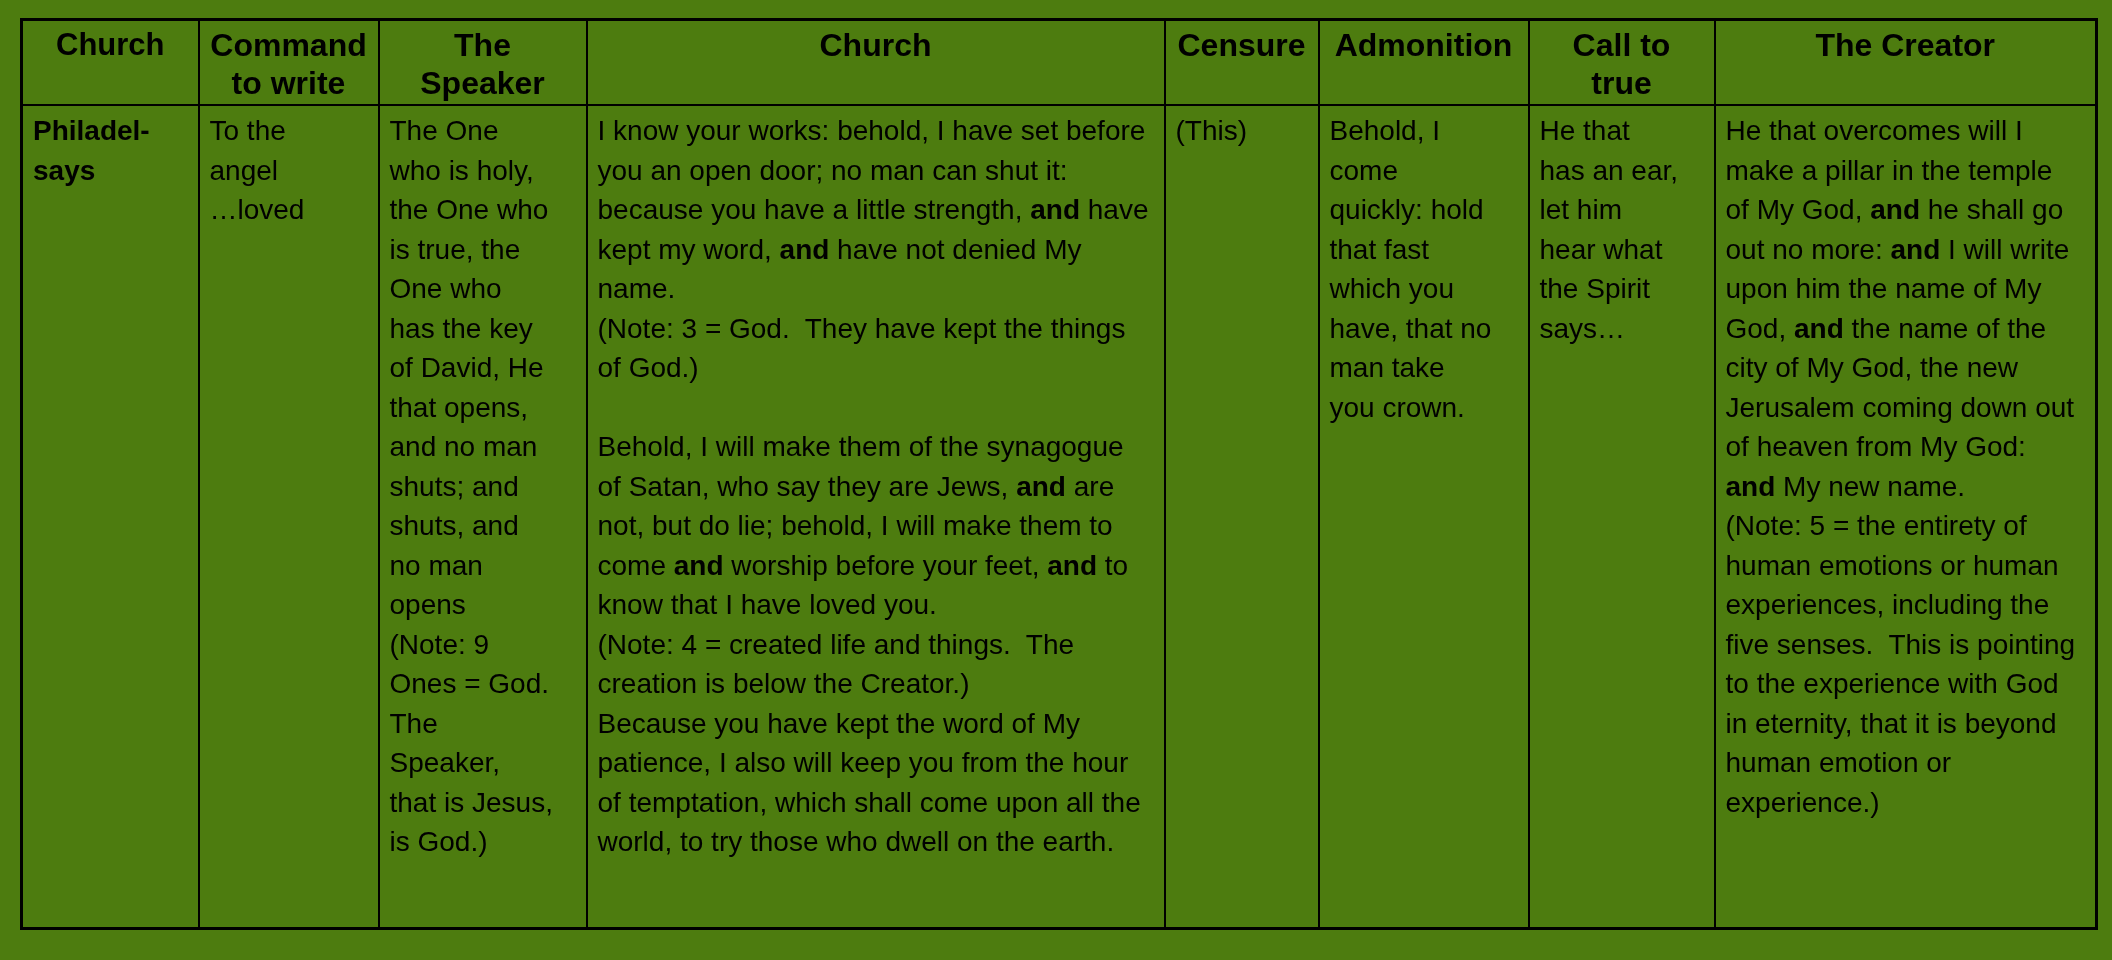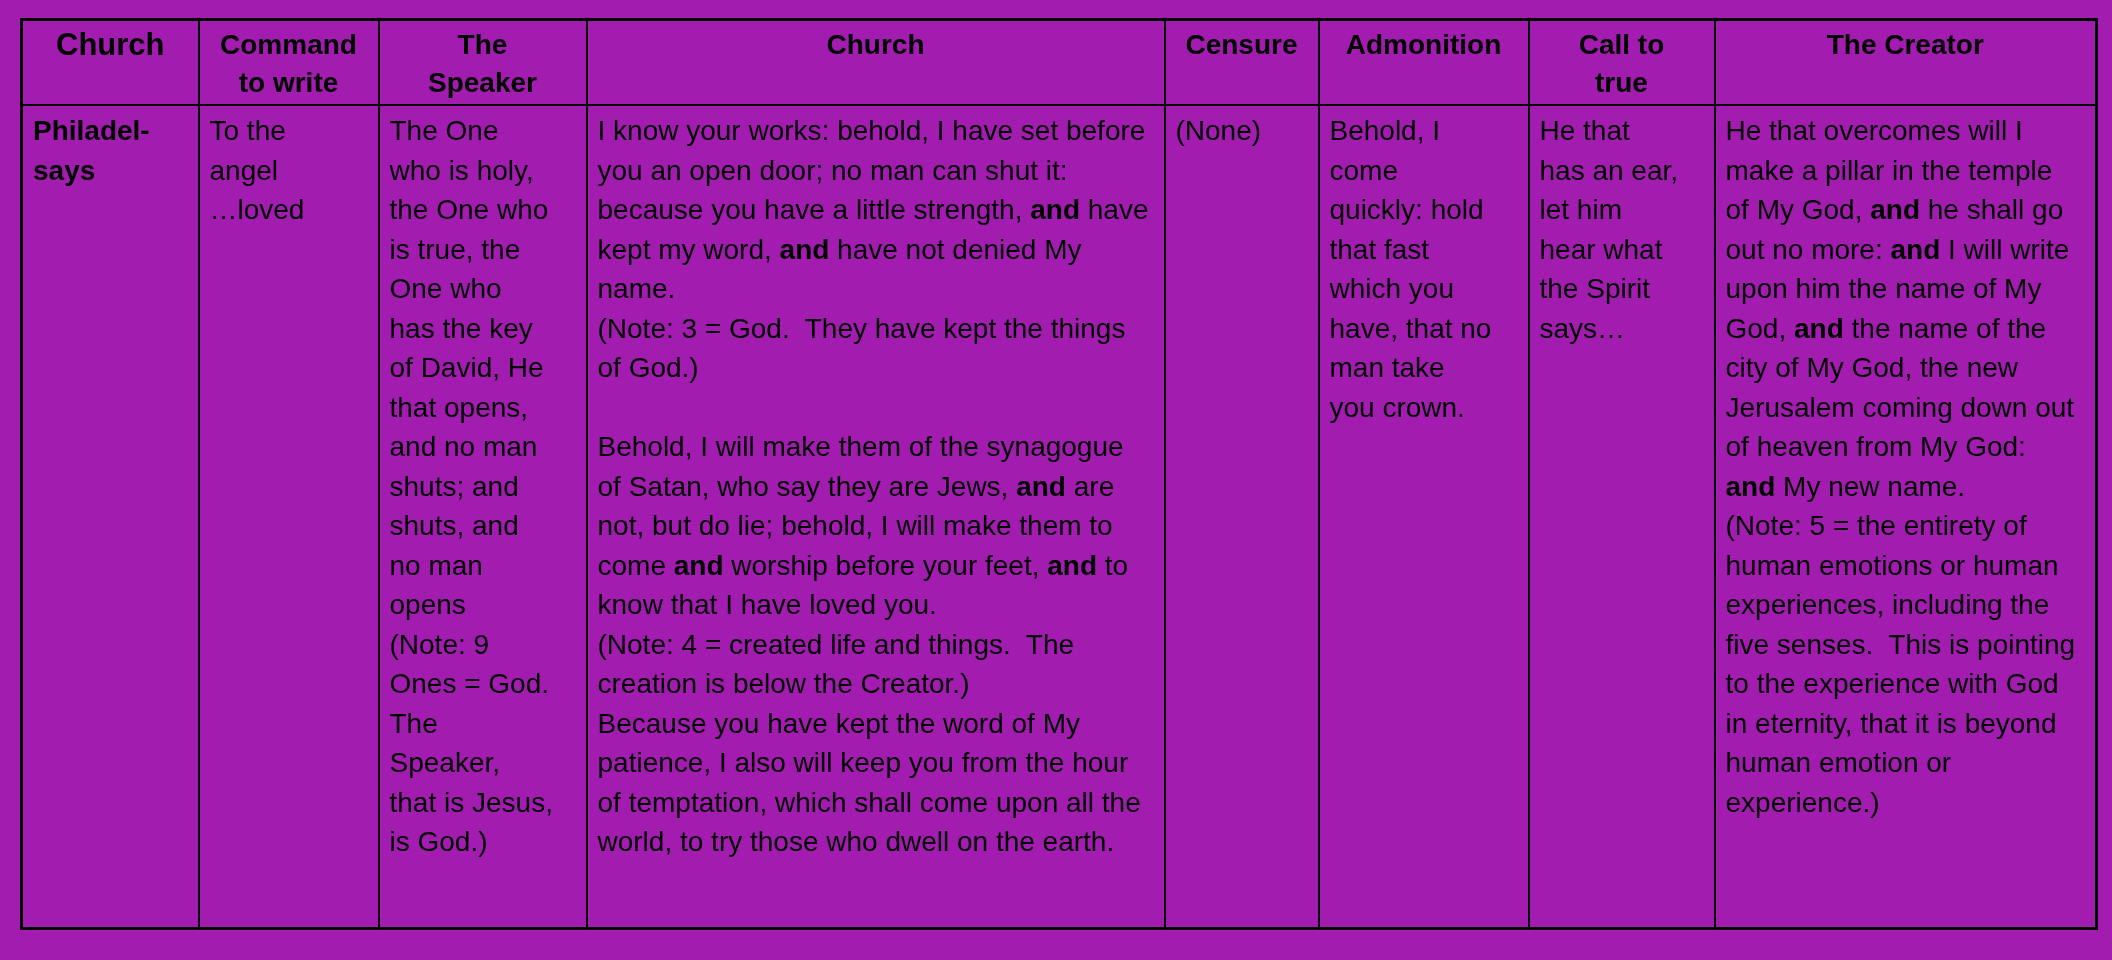--- a/index.html
+++ b/index.html
@@ -6,42 +6,42 @@
     margin: 0;
     padding: 0;
     background: #ffffff;
     font-family: "Liberation Sans", sans-serif;
     color: #000000;
   }
   .sheet {
     position: relative;
     width: 2112px;
     height: 960px;
-    background: #a21caf;
+    background: #4d7c0f;
     overflow: hidden;
   }
   table.churches {
     position: absolute;
     left: 20px;
     top: 18px;
     width: 2075px;
     height: 912px;
     border-collapse: collapse;
     table-layout: fixed;
     border: 3px solid #000000;
   }
   table.churches th,
   table.churches td {
     border: 2px solid #000000;
     vertical-align: top;
     white-space: pre-wrap;
     overflow: hidden;
   }
   table.churches th {
-    font-size: 28px;
+    font-size: 32px;
     line-height: 38px;
     font-weight: bold;
     text-align: center;
     padding: 5px 4px 2px 4px;
   }
   table.churches th.church-th {
     font-size: 31px;
   }
   table.churches td {
     font-size: 28px;
@@ -107,21 +107,21 @@
 The
 Speaker,
 that is Jesus,
 is God.)</td>
       <td>I know your works: behold, I have set before you an open door; no man can shut it: because you have a little strength, <b>and</b> have kept my word, <b>and</b> have not denied My name.
 (Note: 3 = God.  They have kept the things of God.)
 
 Behold, I will make them of the synagogue of Satan, who say they are Jews, <b>and</b> are not, but do lie; behold, I will make them to come <b>and</b> worship before your feet, <b>and</b> to know that I have loved you.
 (Note: 4 = created life and things.  The creation is below the Creator.)
 Because you have kept the word of My patience, I also will keep you from the hour of temptation, which shall come upon all the world, to try those who dwell on the earth.</td>
-      <td>(None)</td>
+      <td>(This)</td>
       <td>Behold, I
 come
 quickly: hold
 that fast
 which you
 have, that no
 man take
 you crown.</td>
       <td>He that
 has an ear,

